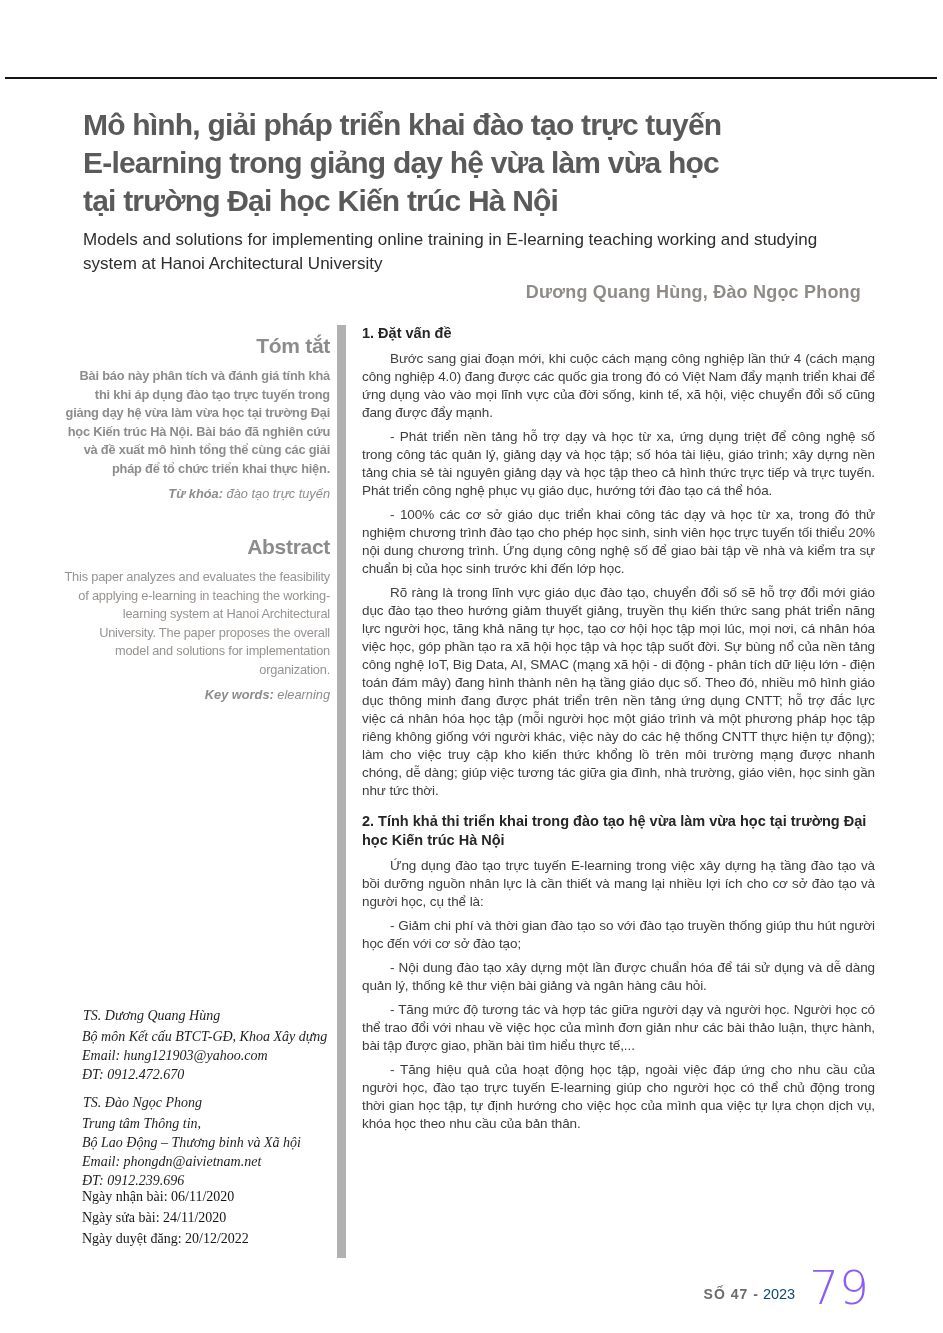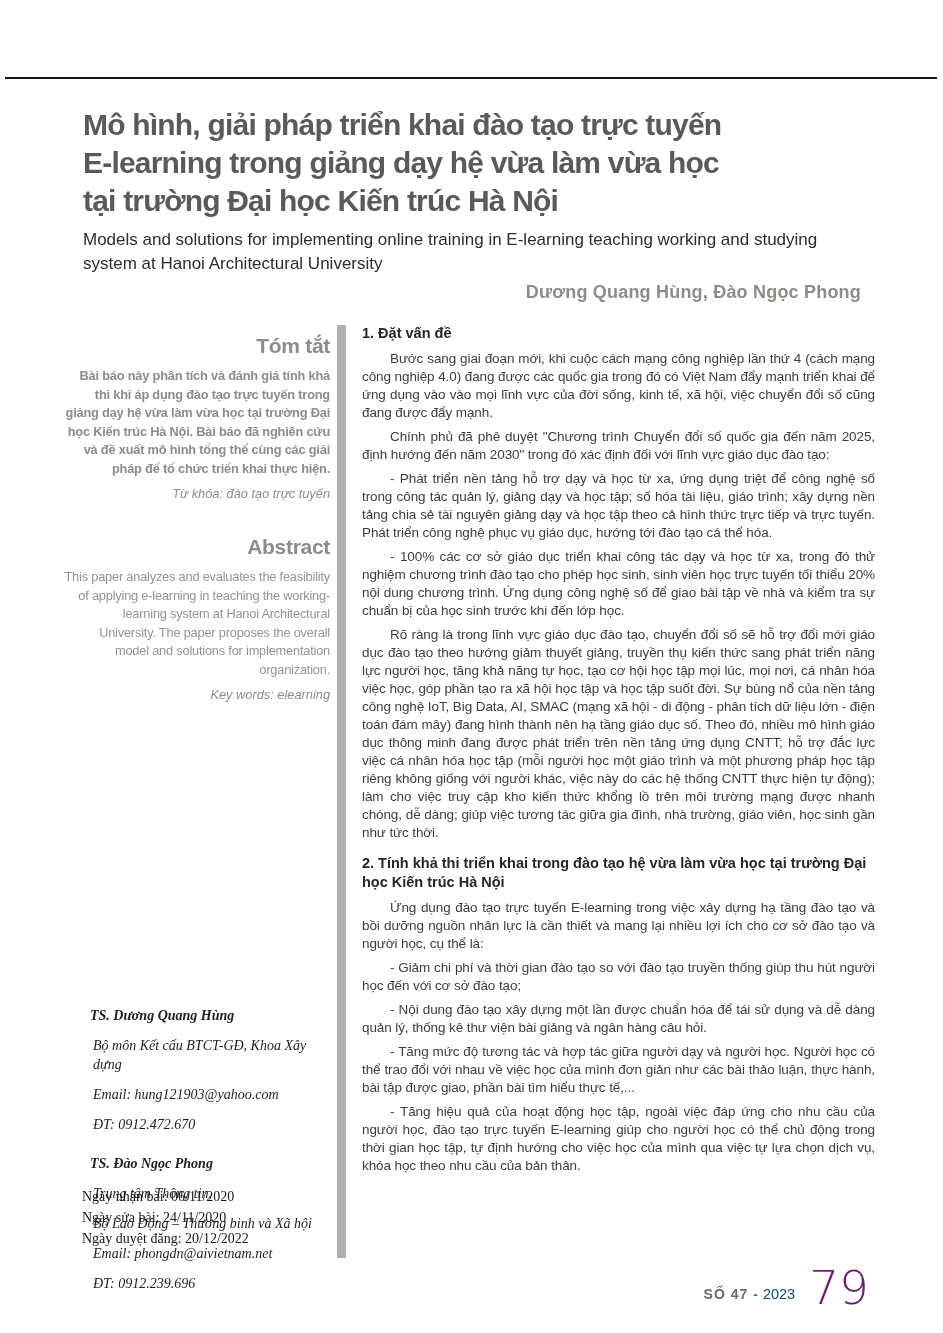--- a/index.html
+++ b/index.html
@@ -27,33 +27,33 @@
   .sidebar{
     position:absolute;left:64px;top:328px;width:266px;text-align:right;color:#8c8c8c;margin-top:6px;
   }
   .side-heading{
     font-size:21px;font-weight:bold;color:#8c8c8c;margin:0 0 9px 0;letter-spacing:-0.3px;
   }
   .side-abstract-vn{
     font-size:12.8px;font-weight:bold;line-height:18.5px;margin:0;letter-spacing:-0.2px;
   }
   .side-keywords{font-size:12.8px;margin-top:8px;font-style:italic;}
-  .side-keywords .kw-label{font-weight:normal;}
+  .side-keywords .kw-label{font-weight:bold;}
   .side-heading-en{margin-top:34px;}
   .side-abstract-en{
     font-size:12.8px;line-height:18.5px;margin:0;color:#979390;letter-spacing:-0.2px;
   }
 
   .contact-block{
     position:absolute;left:82px;top:1006px;width:252px;text-align:left;
     font-family:"Liberation Serif",serif;font-style:italic;
     font-size:14px;line-height:19px;color:#1e1e1e;
   }
-  .contact-name{font-weight:bold;margin:0 0 2px 8px;}
-  .contact-line{margin:11px;}
+  .contact-name{font-weight:normal;margin:0 0 2px 1px;}
+  .contact-line{margin:0;}
   .contact-gap{height:9px;}
 
   .dates-block{
     position:absolute;left:82px;top:1186px;width:252px;text-align:left;
     font-family:"Liberation Serif",serif;font-size:14px;line-height:21px;color:#161616;
   }
 
   .vbar{position:absolute;left:337px;top:325px;width:9px;height:933px;background:#b1b1b1;}
 
   
@@ -75,21 +75,21 @@
   .footer-issue{
     font-size:14px;font-weight:bold;color:#6b6b6b;letter-spacing:1px;padding-bottom:9px;
   }
   .footer-sep{
     font-size:14px;font-weight:bold;color:#6b6b6b;padding:0 5px 9px 5px;
   }
   .footer-year{
     font-size:14.5px;color:#0c4a6e;padding-bottom:9px;
   }
   .footer-page{
-    font-size:47px;font-weight:200;color:#701a75;line-height:47px;margin-left:14px;
+    font-size:47px;font-weight:200;color:#8b5cf6;line-height:47px;margin-left:14px;
     font-family:"DejaVu Sans","Liberation Sans",sans-serif;
   }
 </style>
 </head>
 <body>
 
 <div class="page">
 
   <div class="top-rule"></div>
 
@@ -136,21 +136,20 @@
     <div>Ngày nhận bài: 06/11/2020</div>
     <div>Ngày sửa bài: 24/11/2020</div>
     <div>Ngày duyệt đăng: 20/12/2022</div>
   </div>
 
   <div class="vbar"></div>
 
   <div class="main-col">
     <div class="sec-heading">1. Đặt vấn đề</div>
     <p>Bước sang giai đoạn mới, khi cuộc cách mạng công nghiệp lần thứ 4 (cách mạng công nghiệp 4.0) đang được các quốc gia trong đó có Việt Nam đẩy mạnh triển khai để ứng dụng vào vào mọi lĩnh vực của đời sống, kinh tế, xã hội, việc chuyển đổi số cũng đang được đẩy mạnh.</p>
-    <p>Chính phủ đã phê duyệt "Chương trình Chuyển đổi số quốc gia đến năm 2025, định hướng đến năm 2030"  trong đó xác định đối với lĩnh vực giáo dục đào tạo:</p>
     <p>- Phát triển nền tảng hỗ trợ dạy và học từ xa, ứng dụng triệt để công nghệ số trong công tác quản lý, giảng dạy và học tập; số hóa tài liệu, giáo trình; xây dựng nền tảng chia sẻ tài nguyên giảng dạy và học tập theo cả hình thức trực tiếp và trực tuyến. Phát triển công nghệ phục vụ giáo dục, hướng tới đào tạo cá thể hóa.</p>
     <p>- 100% các cơ sở giáo dục triển khai công tác dạy và học từ xa, trong đó thử nghiệm chương trình đào tạo cho phép học sinh, sinh viên học trực tuyến tối thiểu 20% nội dung chương trình. Ứng dụng công nghệ số để giao bài tập về nhà và kiểm tra sự chuẩn bị của học sinh trước khi đến lớp học.</p>
     <p>Rõ ràng là trong lĩnh vực giáo dục đào tạo, chuyển đổi số sẽ hỗ trợ đổi mới giáo dục đào tạo theo hướng giảm thuyết giảng, truyền thụ kiến thức sang phát triển năng lực người học, tăng khả năng tự học, tạo cơ hội học tập mọi lúc, mọi nơi, cá nhân hóa việc học, góp phần tạo ra xã hội học tập và học tập suốt đời. Sự bùng nổ của nền tảng công nghệ IoT, Big Data, AI, SMAC (mạng xã hội - di động - phân tích dữ liệu lớn - điện toán đám mây) đang hình thành nên hạ tầng giáo dục số. Theo đó, nhiều mô hình giáo dục thông minh đang được phát triển trên nền tảng ứng dụng CNTT; hỗ trợ đắc lực việc cá nhân hóa học tập (mỗi người học một giáo trình và một phương pháp học tập riêng không giống với người khác, việc này do các hệ thống CNTT thực hiện tự động); làm cho việc truy cập kho kiến thức khổng lồ trên môi trường mạng được nhanh chóng, dễ dàng; giúp việc tương tác giữa gia đình, nhà trường, giáo viên, học sinh gần như tức thời.</p>
 
     <div class="sec-heading sec2-heading">2. Tính khả thi triển khai trong đào tạo hệ vừa làm vừa học tại trường Đại học Kiến trúc Hà Nội</div>
     <p>Ứng dụng đào tạo trực tuyến E-learning trong việc xây dựng hạ tầng đào tạo và bồi dưỡng nguồn nhân lực là cần thiết và mang lại nhiều lợi ích cho cơ sở đào tạo và người học, cụ thể là:</p>
     <p>- Giảm chi phí và thời gian đào tạo so với đào tạo truyền thống giúp thu hút người học đến với cơ sở đào tạo;</p>
     <p>- Nội dung đào tạo xây dựng một lần được chuẩn hóa để tái sử dụng và dễ dàng quản lý, thống kê thư viện bài giảng và ngân hàng câu hỏi.</p>
     <p>- Tăng mức độ tương tác và hợp tác giữa người dạy và người học. Người học có thể trao đổi với nhau về việc học của mình đơn giản như các bài thảo luận, thực hành, bài tập được giao, phần bài tìm hiểu thực tế,...</p>
     <p>- Tăng hiệu quả của hoạt động học tập, ngoài việc đáp ứng cho nhu cầu của người học, đào tạo trực tuyến E-learning giúp cho người học có thể chủ động trong thời gian học tập, tự định hướng cho việc học của mình qua việc tự lựa chọn dịch vụ, khóa học theo nhu cầu của bản thân.</p>

